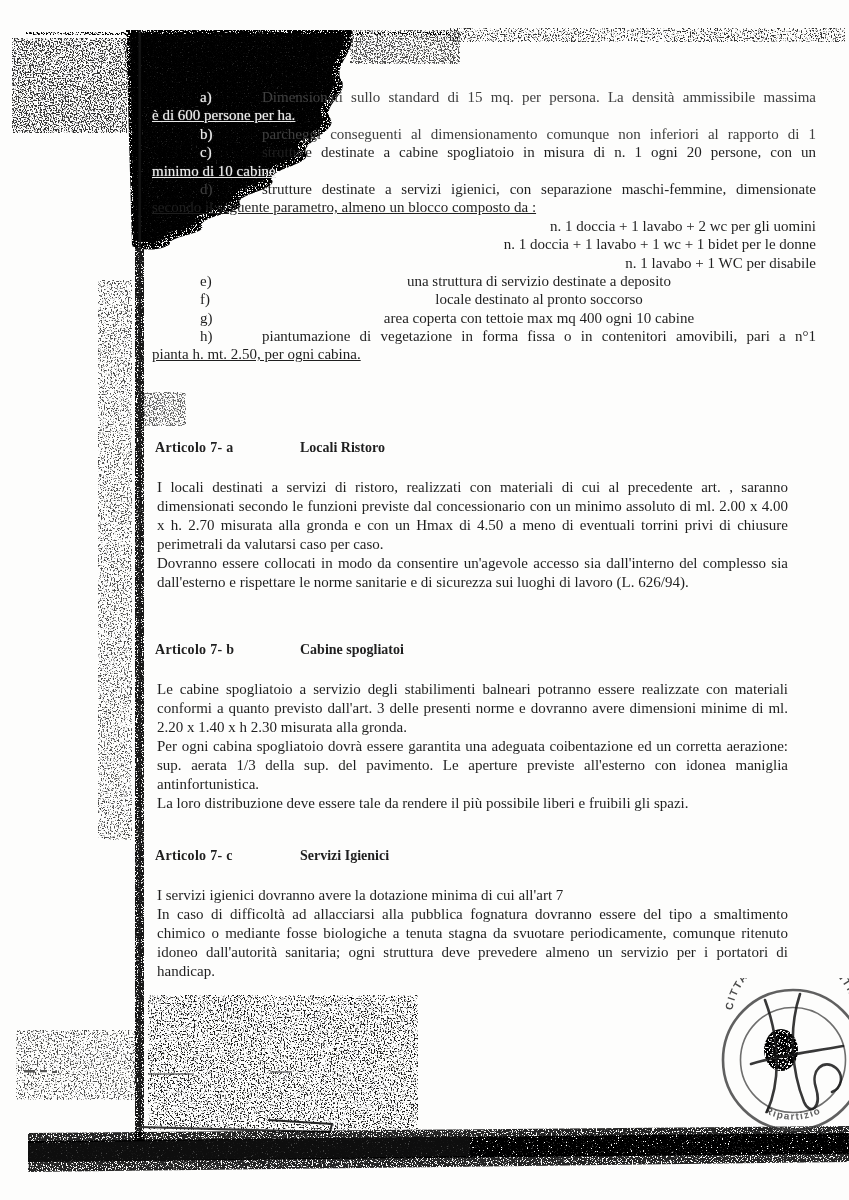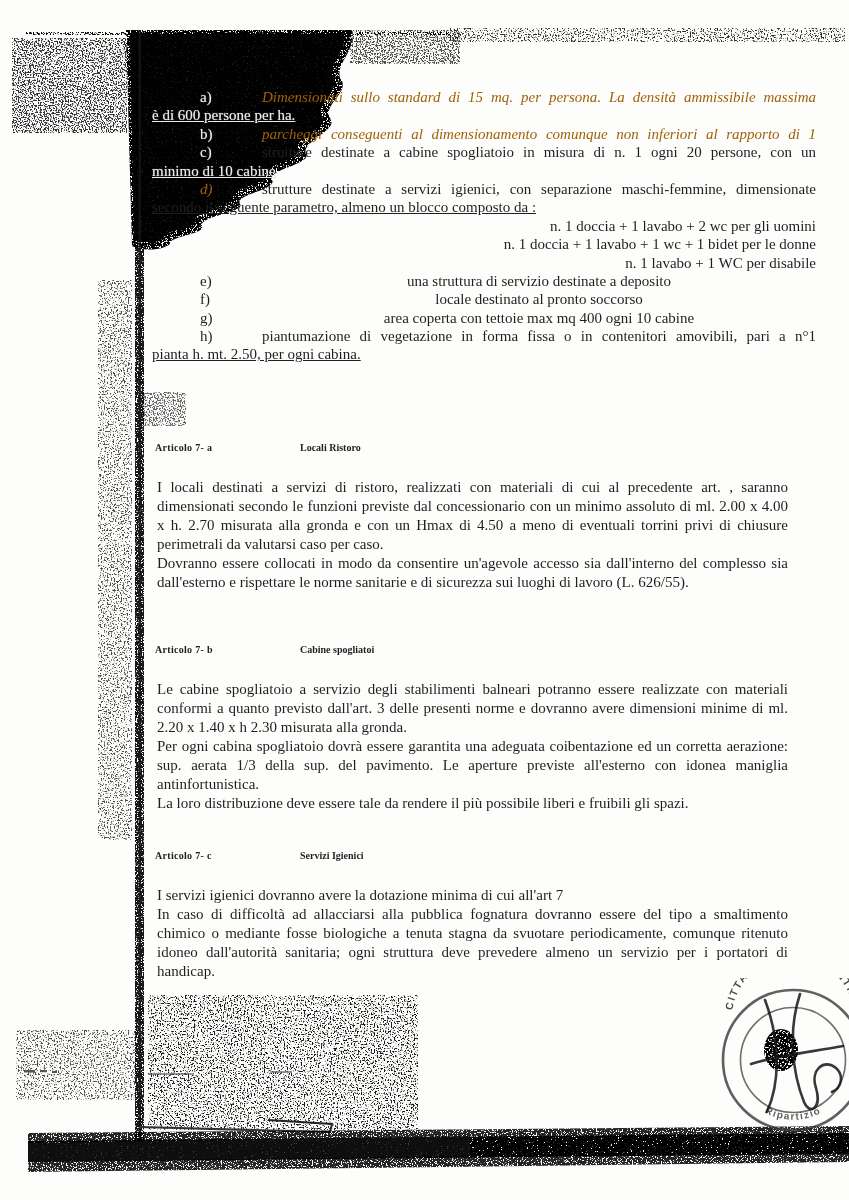--- a/index.html
+++ b/index.html
@@ -9,24 +9,24 @@
   
   .list-block{position:absolute;left:137px;top:88px;width:679px;z-index:3;
               font-size:15px;line-height:18.4px;}
   .ln{position:relative;height:18.4px;}
   .ltr{position:absolute;left:63px;top:0;}
   .txt{display:block;margin-left:125px;text-align:center;}
   .j .txt{text-align:justify;text-align-last:justify;}
   .ctext{display:block;margin-left:15px;text-decoration:underline;}
   .stext{display:block;margin-left:125px;text-align:right;}
   .knock{color:#eaeaea;text-shadow:0 0 1px #9a9a9a;}
-  .dim{color:#a16207;font-style:italic;}
+  .dim{color:#404040;}
   
   .sec{position:absolute;left:137px;width:679px;z-index:2;font-size:15px;line-height:19px;}
-  .hd{position:relative;height:19px;margin-bottom:21px;font-weight:bold;font-size:10px;}
+  .hd{position:relative;height:19px;margin-bottom:21px;font-weight:bold;font-size:14px;}
   .hd .num{position:absolute;left:18px;letter-spacing:.3px;}
   .hd .ttl{position:absolute;left:163px;}
   .para{margin:0 0 0 20px;width:631px;text-align:justify;}
   .sec-a{top:438px;} .sec-b{top:640px;} .sec-c{top:846px;}
   
   .stamp{position:absolute;left:705px;top:978px;z-index:2;}
 </style>
 </head>
 <body>
 
@@ -149,21 +149,21 @@
       <span class="ctext">pianta h. mt. 2.50, per ogni cabina.</span>
     </div>
   </div>
 
   <section class="sec sec-a">
     <div class="hd">
       <span class="num">Articolo 7- a</span>
       <span class="ttl">Locali Ristoro</span>
     </div>
     <p class="para">I locali destinati a servizi di ristoro, realizzati con materiali di cui al precedente art. , saranno dimensionati secondo le funzioni previste dal concessionario con un minimo assoluto di ml. 2.00 x 4.00 x h. 2.70 misurata alla gronda e con un Hmax di 4.50 a meno di eventuali torrini privi di chiusure perimetrali da valutarsi caso per caso.</p>
-    <p class="para">Dovranno essere collocati in modo da consentire un'agevole accesso sia dall'interno del complesso sia dall'esterno e rispettare le norme sanitarie e di sicurezza sui luoghi di lavoro (L. 626/55).</p>
+    <p class="para">Dovranno essere collocati in modo da consentire un'agevole accesso sia dall'interno del complesso sia dall'esterno e rispettare le norme sanitarie e di sicurezza sui luoghi di lavoro (L. 626/94).</p>
   </section>
 
   <section class="sec sec-b">
     <div class="hd">
       <span class="num">Articolo 7- b</span>
       <span class="ttl">Cabine spogliatoi</span>
     </div>
     <p class="para">Le cabine spogliatoio a servizio degli stabilimenti balneari potranno essere realizzate con materiali conformi a quanto previsto dall'art. 3 delle presenti norme e dovranno avere dimensioni minime di ml. 2.20 x 1.40 x h 2.30 misurata alla gronda.</p>
     <p class="para">Per ogni cabina spogliatoio dovrà essere garantita una adeguata coibentazione ed un corretta aerazione: sup. aerata 1/3 della sup. del pavimento. Le aperture previste all'esterno con idonea maniglia antinfortunistica.</p>
     <p class="para">La loro distribuzione deve essere tale da rendere il più possibile liberi e fruibili gli spazi.</p>

